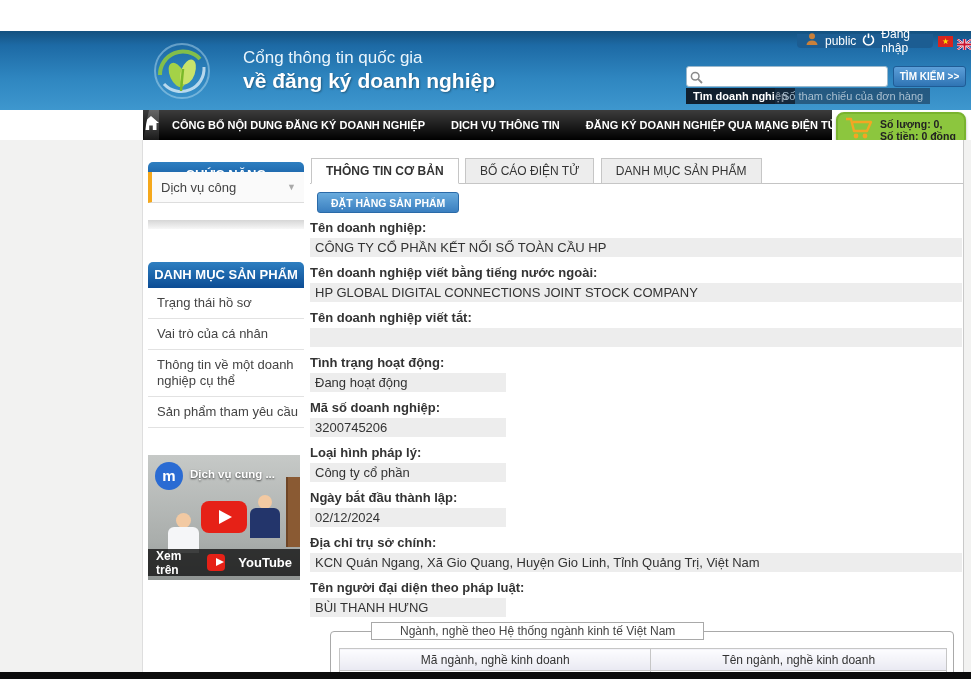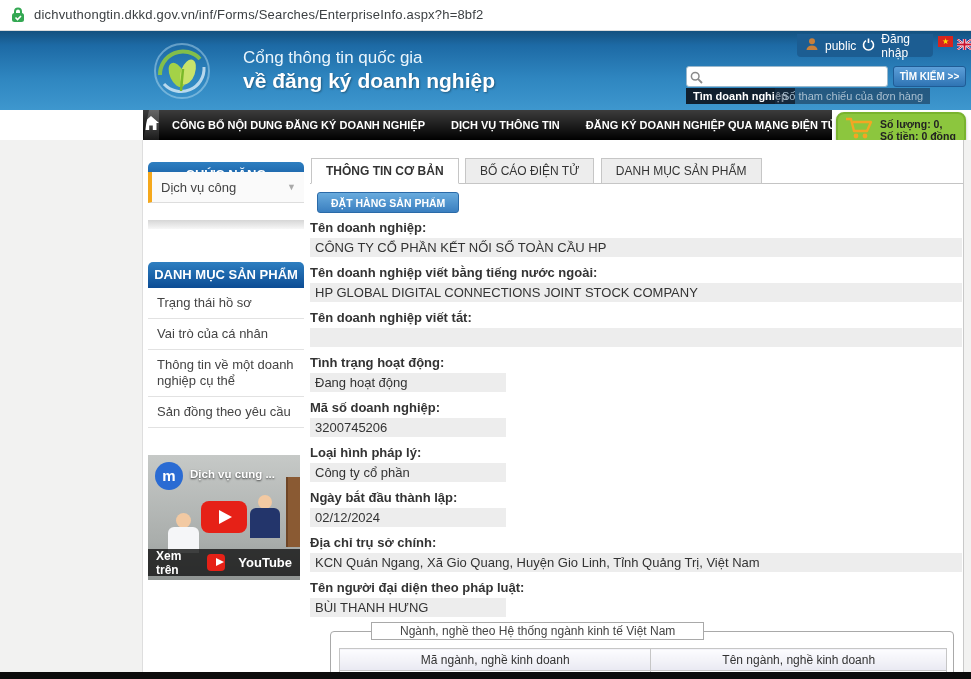--- a/index.html
+++ b/index.html
@@ -12,21 +12,21 @@
   .lock-wrap { position:absolute; left:9px; top:6px; width:18px; height:18px; }
   .url-text { position:absolute; left:34px; top:7px; font-size:13px; color:#3c4043; letter-spacing:.2px; }
 
   
   .site-header { position:absolute; left:0; top:31px; width:971px; height:79px;
     background:linear-gradient(180deg,#14517f 0%,#1d6aa5 18%,#2f86c0 60%,#3e97ce 100%); }
   .logo { position:absolute; left:150px; top:8px; width:64px; height:64px; }
   .title-l1 { position:absolute; left:243px; top:17px; font-size:17px; color:#eaf5fc; }
   .title-l2 { position:absolute; left:243px; top:38px; font-size:21px; font-weight:bold; color:#fff; text-shadow:1px 1px 2px rgba(0,0,0,.35); }
 
-  .account-strip { position:absolute; left:797px; top:3px; width:136px; height:23px; background:#1c5d92;
+  .account-strip { position:absolute; left:797px; top:3px; width:136px; height:14px; background:#1c5d92;
     border-radius:0 0 4px 4px; display:flex; align-items:center; gap:6px; padding:0 8px; }
   .account-strip .lbl { color:#fff; font-size:12px; }
   .flags { position:absolute; left:938px; top:5px; display:flex; gap:4px; }
   .flag { width:15px; height:11px; display:block; }
 
   .search-input { position:absolute; left:686px; top:35px; width:202px; height:21px; background:#fff;
     border:1px solid #9bb8cc; border-radius:3px; font-size:12px; color:#333; padding:0 4px 0 20px; outline:none; }
   .mag { position:absolute; left:690px; top:39px; width:13px; height:13px; }
   .search-btn { position:absolute; left:893px; top:35px; width:73px; height:21px;
     background:linear-gradient(180deg,#5c9fd9,#2f74b4); border:1px solid #1f5c96; border-radius:3px;
@@ -119,30 +119,20 @@
   .itable td { border:1px solid #c6c6c6; height:40px; background:#fff; }
   .col1 { width:312px; } .col2 { width:296px; }
 
   .bottom-bar { position:absolute; left:0; top:672px; width:971px; height:7px; background:#0c0c0c; }
 </style>
 </head>
 <body>
 
 <div id="stage">
 
-  <div class="browser-bar">
-    <span class="lock-wrap">
-      <svg width="18" height="18" viewBox="0 0 18 18">
-        <rect x="3" y="7" width="12" height="9" rx="2.5" fill="#34a853"></rect>
-        <path d="M6 8 V5.5 a3 3 0 0 1 6 0 V8" fill="none" stroke="#34a853" stroke-width="2"></path>
-        <path d="M6.5 11.5 l2 2 l3.5 -3.5" fill="none" stroke="#fff" stroke-width="1.6"></path>
-      </svg>
-    </span>
-    <span class="url-text">dichvuthongtin.dkkd.gov.vn/inf/Forms/Searches/EnterpriseInfo.aspx?h=8bf2</span>
-  </div>
 
   <div class="site-header">
     <span class="logo">
       <svg width="64" height="64" viewBox="0 0 64 64">
         <circle cx="32" cy="32" r="27" fill="none" stroke="#bfe3f5" stroke-width="2" opacity=".45"></circle>
         <path d="M10 36 a23 23 0 0 1 40 -16" fill="none" stroke="#8dc63f" stroke-width="4" opacity=".9"></path>
         <path d="M54 28 a23 23 0 0 1 -40 17" fill="none" stroke="#d9ecf7" stroke-width="3" opacity=".8"></path>
         <ellipse cx="27" cy="36" rx="7" ry="13" fill="#a4d247" transform="rotate(-25 27 36)"></ellipse>
         <ellipse cx="38" cy="33" rx="7" ry="13" fill="#c9e36b" transform="rotate(20 38 33)"></ellipse>
         <path d="M31 52 q1 -12 2 -22" stroke="#7ab82a" stroke-width="2.5" fill="none"></path>
@@ -232,21 +222,21 @@
       <span>Dịch vụ công</span>
       <span class="dd-arrow">▼</span>
     </div>
     <div class="sb-strip"></div>
 
     <div class="sb-header sb-prod">DANH MỤC SẢN PHẨM</div>
     <div class="sb-list">
       <div class="sb-item">Trạng thái hồ sơ</div>
       <div class="sb-item">Vai trò của cá nhân</div>
       <div class="sb-item">Thông tin về một doanh nghiệp cụ thể</div>
-      <div class="sb-item">Sản đồng theo yêu cầu</div>
+      <div class="sb-item">Sản phẩm tham yêu cầu</div>
     </div>
 
     <div class="video">
       <div class="v-shelf"></div>
       <div class="v-man1-head"></div>
       <div class="v-man1-body"></div>
       <div class="v-man2-head"></div>
       <div class="v-man2-body"></div>
       <div class="v-avatar">m</div>
       <div class="v-title">Dịch vụ cung ...</div>

